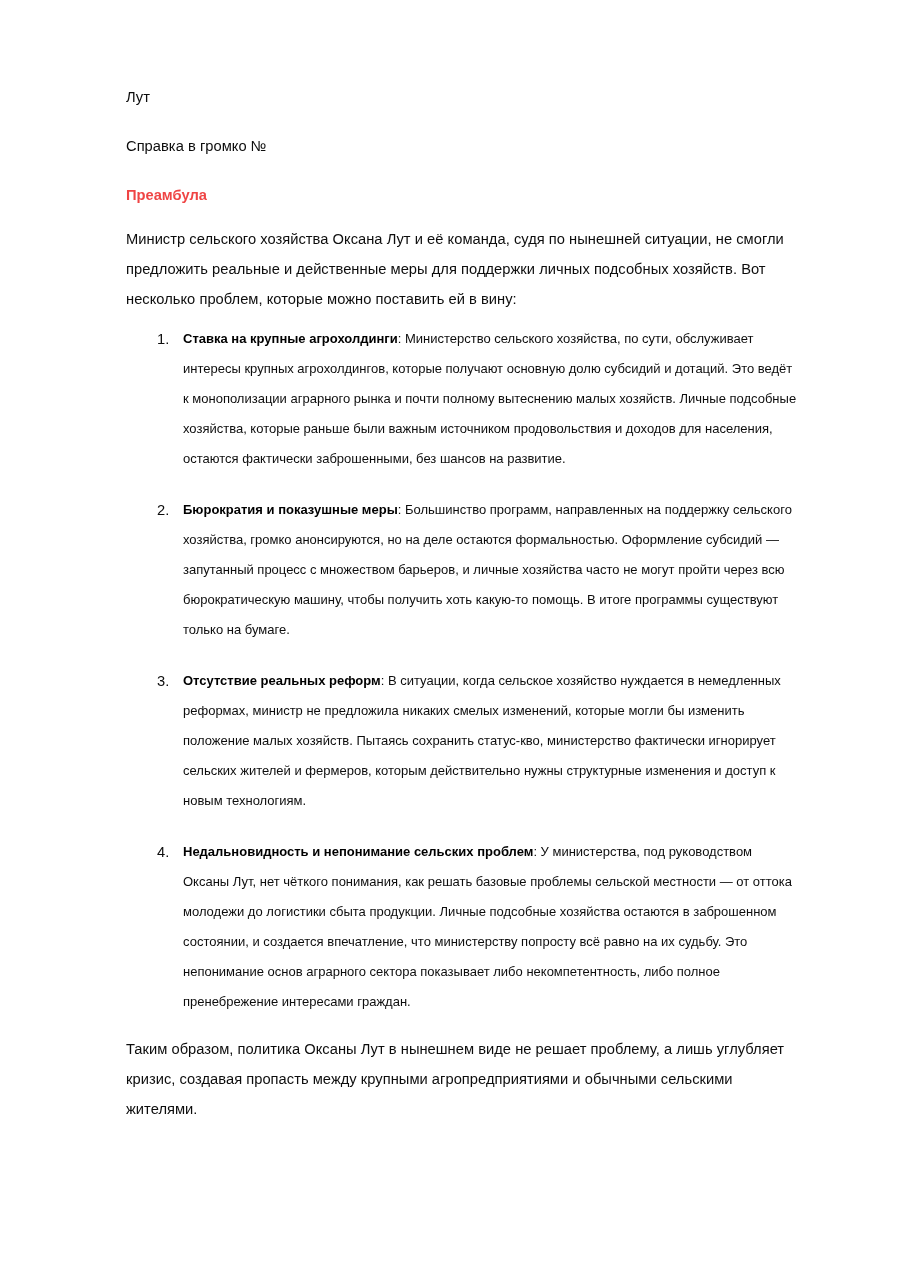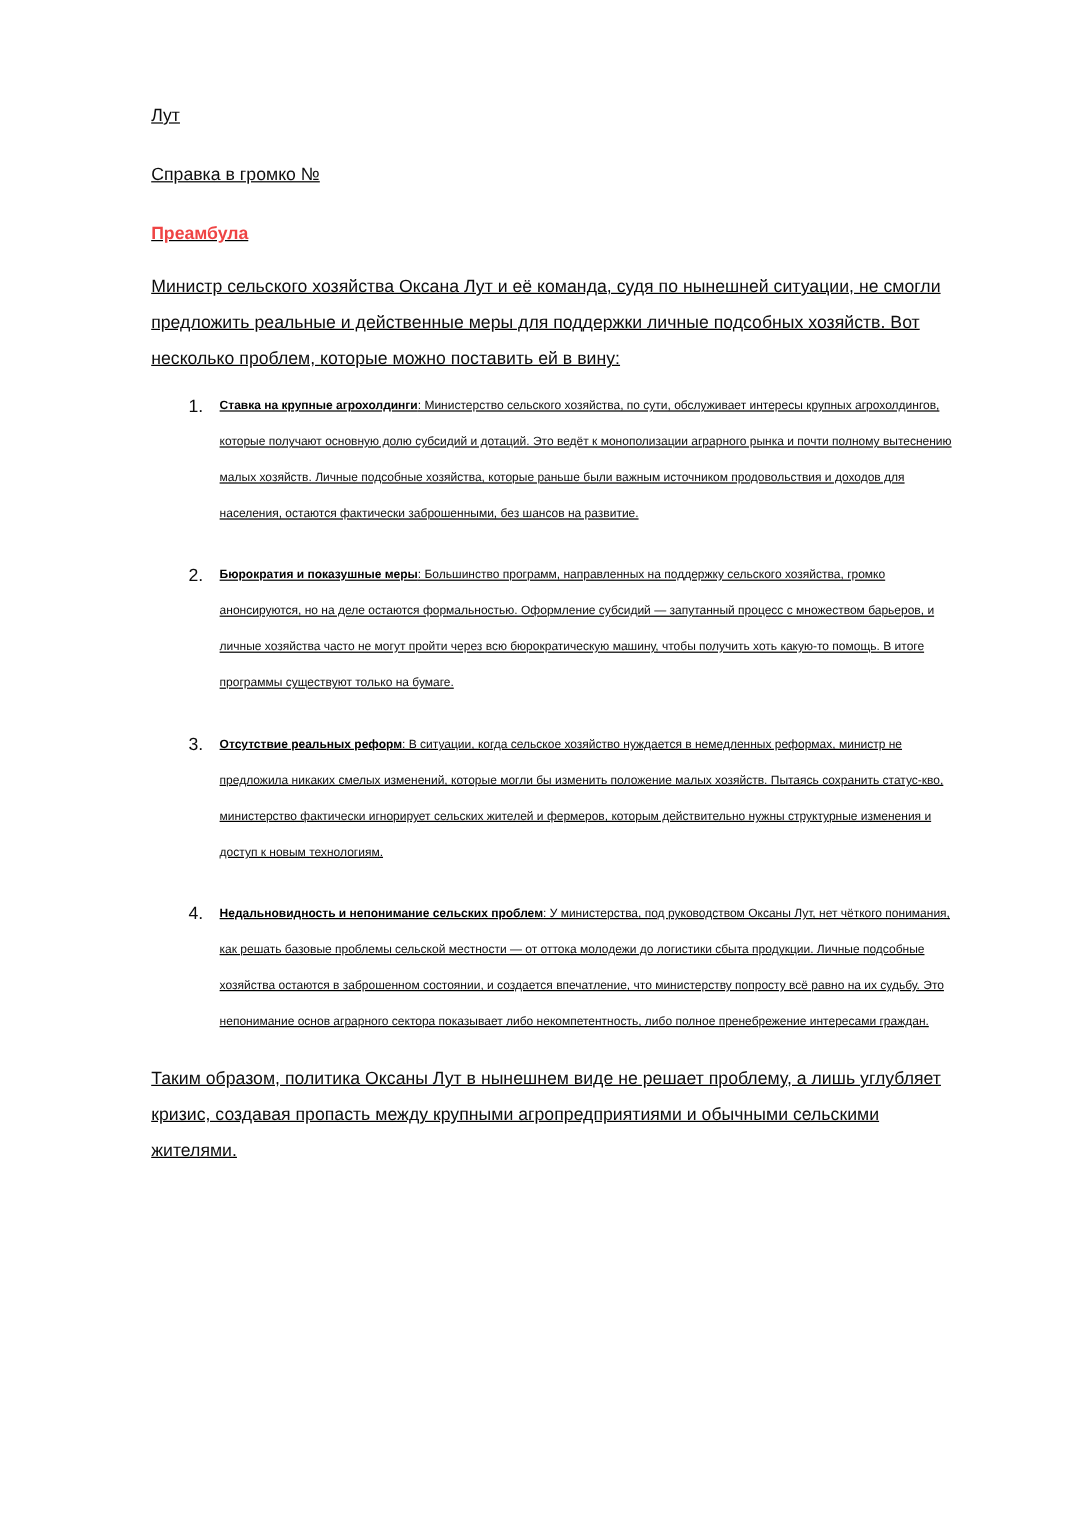--- a/index.html
+++ b/index.html
@@ -18,21 +18,20 @@
     width: 905px;
     min-height: 1280px;
     margin: 0 auto;
     background: #ffffff;
     box-sizing: border-box;
     padding: 82px 105px 60px 126px;
   }
 
   .doc-body {
     width: 674px;
-    text-decoration: underline;
   }
 
   
   .para {
     font-size: 14.7px;
     line-height: 30px;
     color: #0d0d0d;
     margin: 0 0 19px 0;
     text-align: left;
     letter-spacing: 0.002em;
@@ -61,21 +60,21 @@
     margin: 0;
     padding: 0;
     counter-reset: itemcount;
   }
 
   ol.items > li {
     counter-increment: itemcount;
     position: relative;
     padding-left: 57px;
     margin-bottom: 21px;
-    font-size: 10px;
+    font-size: 13px;
     line-height: 30px;
     color: #0d0d0d;
   }
 
   ol.items > li:last-child {
     margin-bottom: 16px;
   }
 
   ol.items > li::before {
     content: counter(itemcount) ".";
@@ -103,21 +102,21 @@
 
 <div class="page">
   <div class="doc-body">
 
     <p class="para">Лут</p>
 
     <p class="para">Справка в громко №</p>
 
     <p class="para-title">Преамбула</p>
 
-    <p class="para para-intro">Министр сельского хозяйства Оксана Лут и её команда, судя по нынешней ситуации, не смогли предложить реальные и действенные меры для поддержки личные подсобных хозяйств. Вот несколько проблем, которые можно поставить ей в вину:</p>
+    <p class="para para-intro">Министр сельского хозяйства Оксана Лут и её команда, судя по нынешней ситуации, не смогли предложить реальные и действенные меры для поддержки личных подсобных хозяйств. Вот несколько проблем, которые можно поставить ей в вину:</p>
 
     <ol class="items">
       <li>
         <span class="item-term">Ставка на крупные агрохолдинги</span><span class="item-text">: Министерство сельского хозяйства, по сути, обслуживает интересы крупных агрохолдингов, которые получают основную долю субсидий и дотаций. Это ведёт к монополизации аграрного рынка и почти полному вытеснению малых хозяйств. Личные подсобные хозяйства, которые раньше были важным источником продовольствия и доходов для населения, остаются фактически заброшенными, без шансов на развитие.</span>
       </li>
       <li>
         <span class="item-term">Бюрократия и показушные меры</span><span class="item-text">: Большинство программ, направленных на поддержку сельского хозяйства, громко анонсируются, но на деле остаются формальностью. Оформление субсидий — запутанный процесс с множеством барьеров, и личные хозяйства часто не могут пройти через всю бюрократическую машину, чтобы получить хоть какую-то помощь. В итоге программы существуют только на бумаге.</span>
       </li>
       <li>
         <span class="item-term">Отсутствие реальных реформ</span><span class="item-text">: В ситуации, когда сельское хозяйство нуждается в немедленных реформах, министр не предложила никаких смелых изменений, которые могли бы изменить положение малых хозяйств. Пытаясь сохранить статус-кво, министерство фактически игнорирует сельских жителей и фермеров, которым действительно нужны структурные изменения и доступ к новым технологиям.</span>

